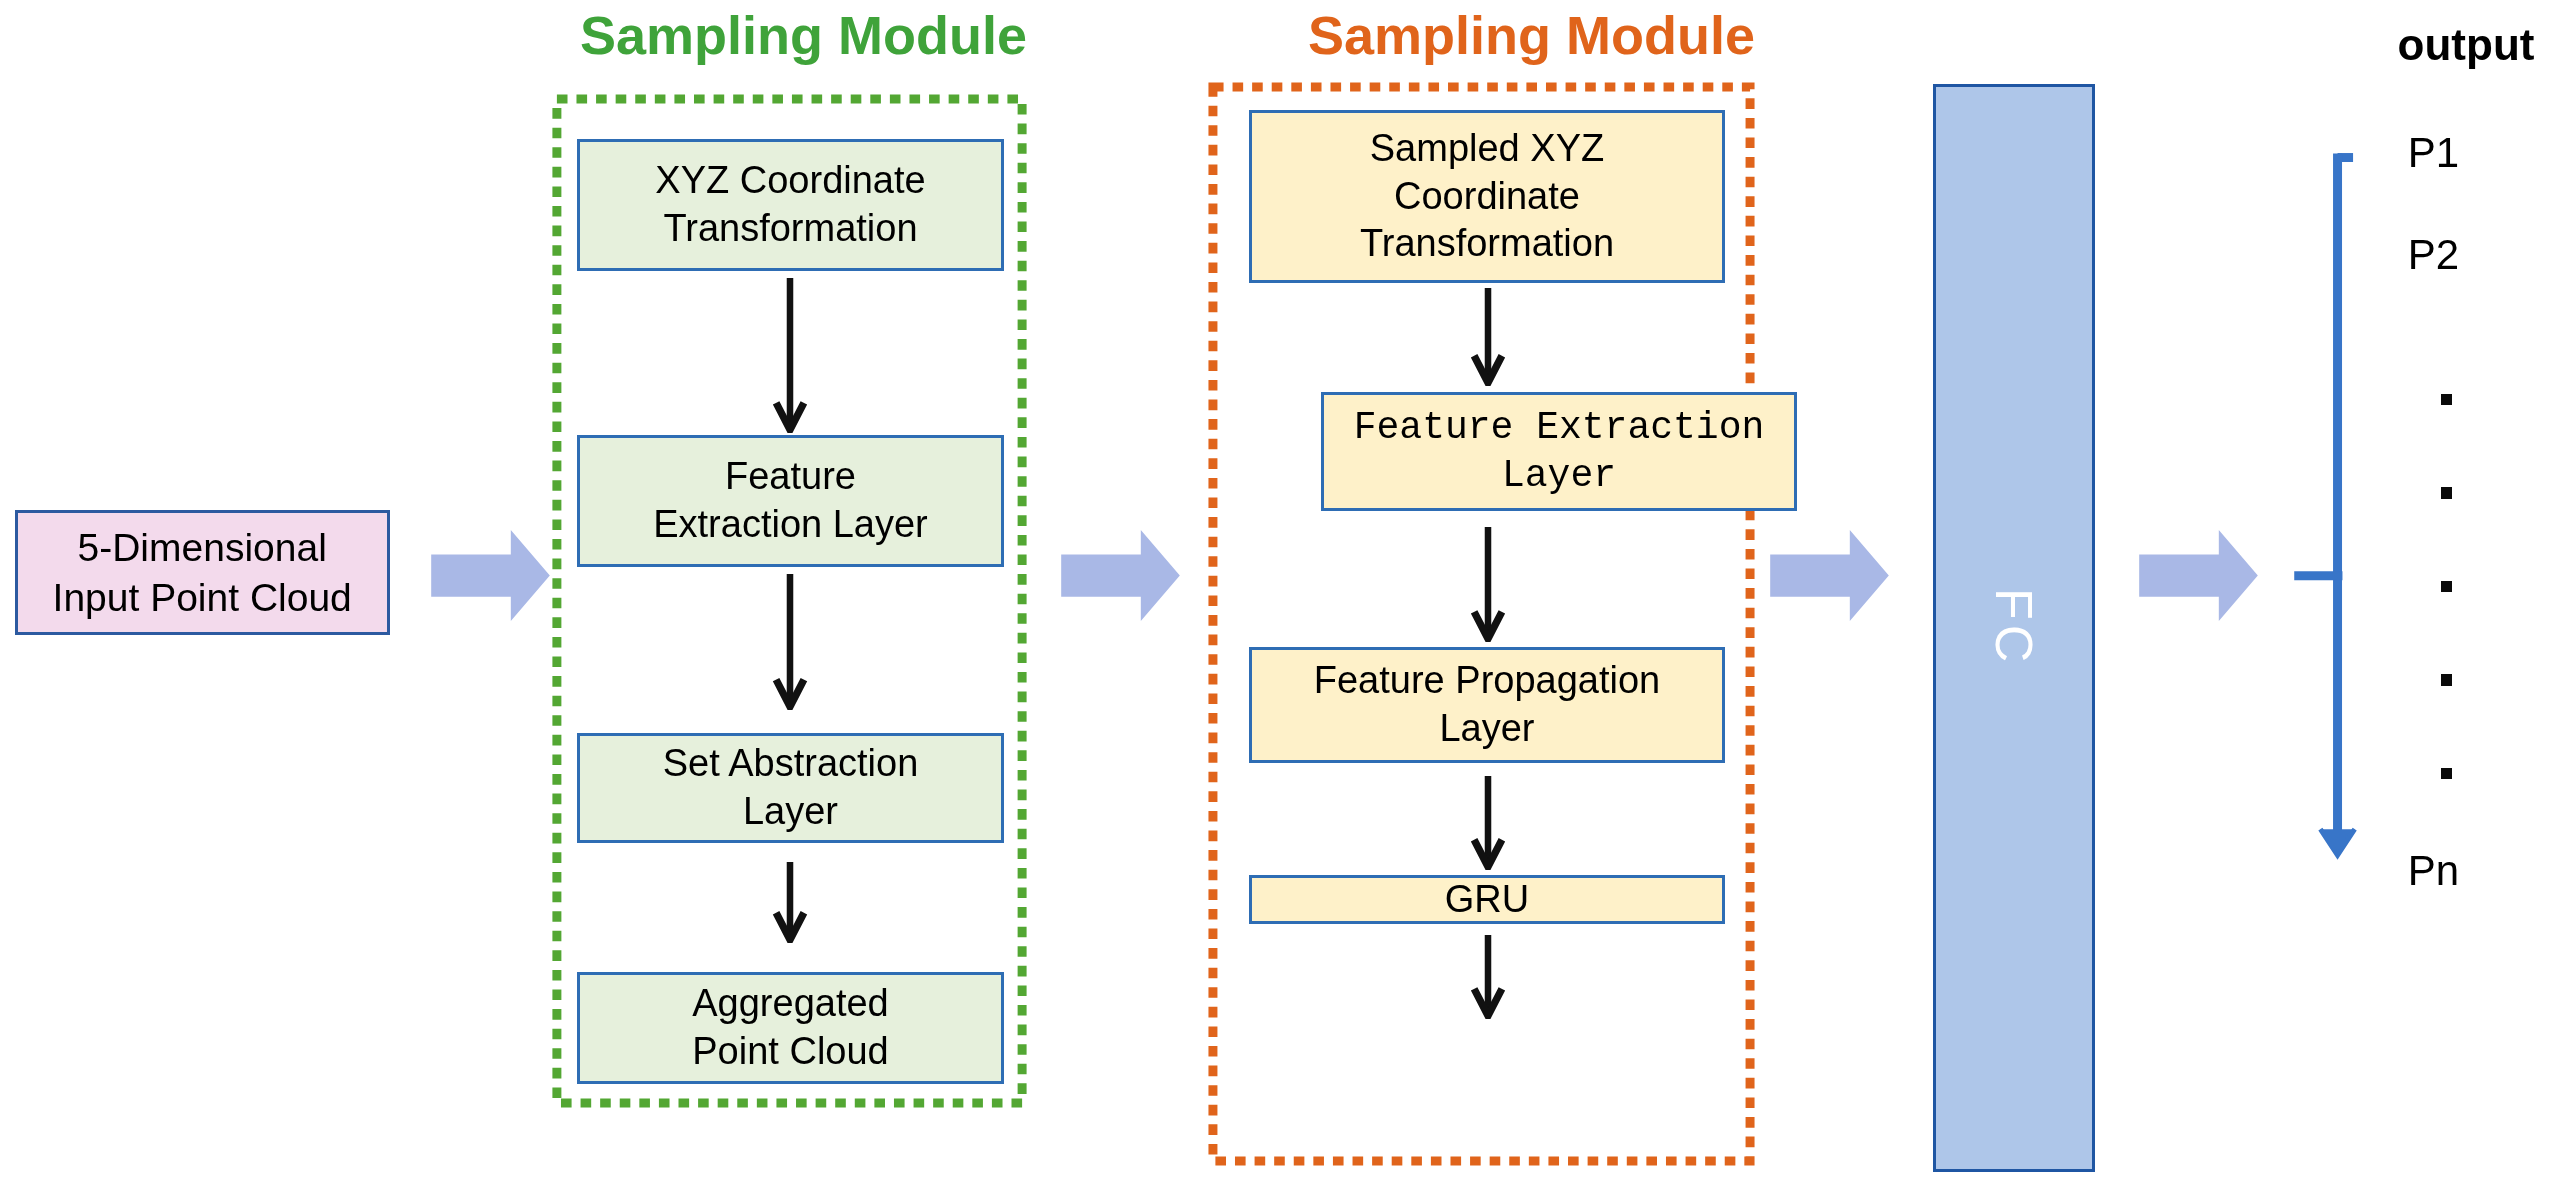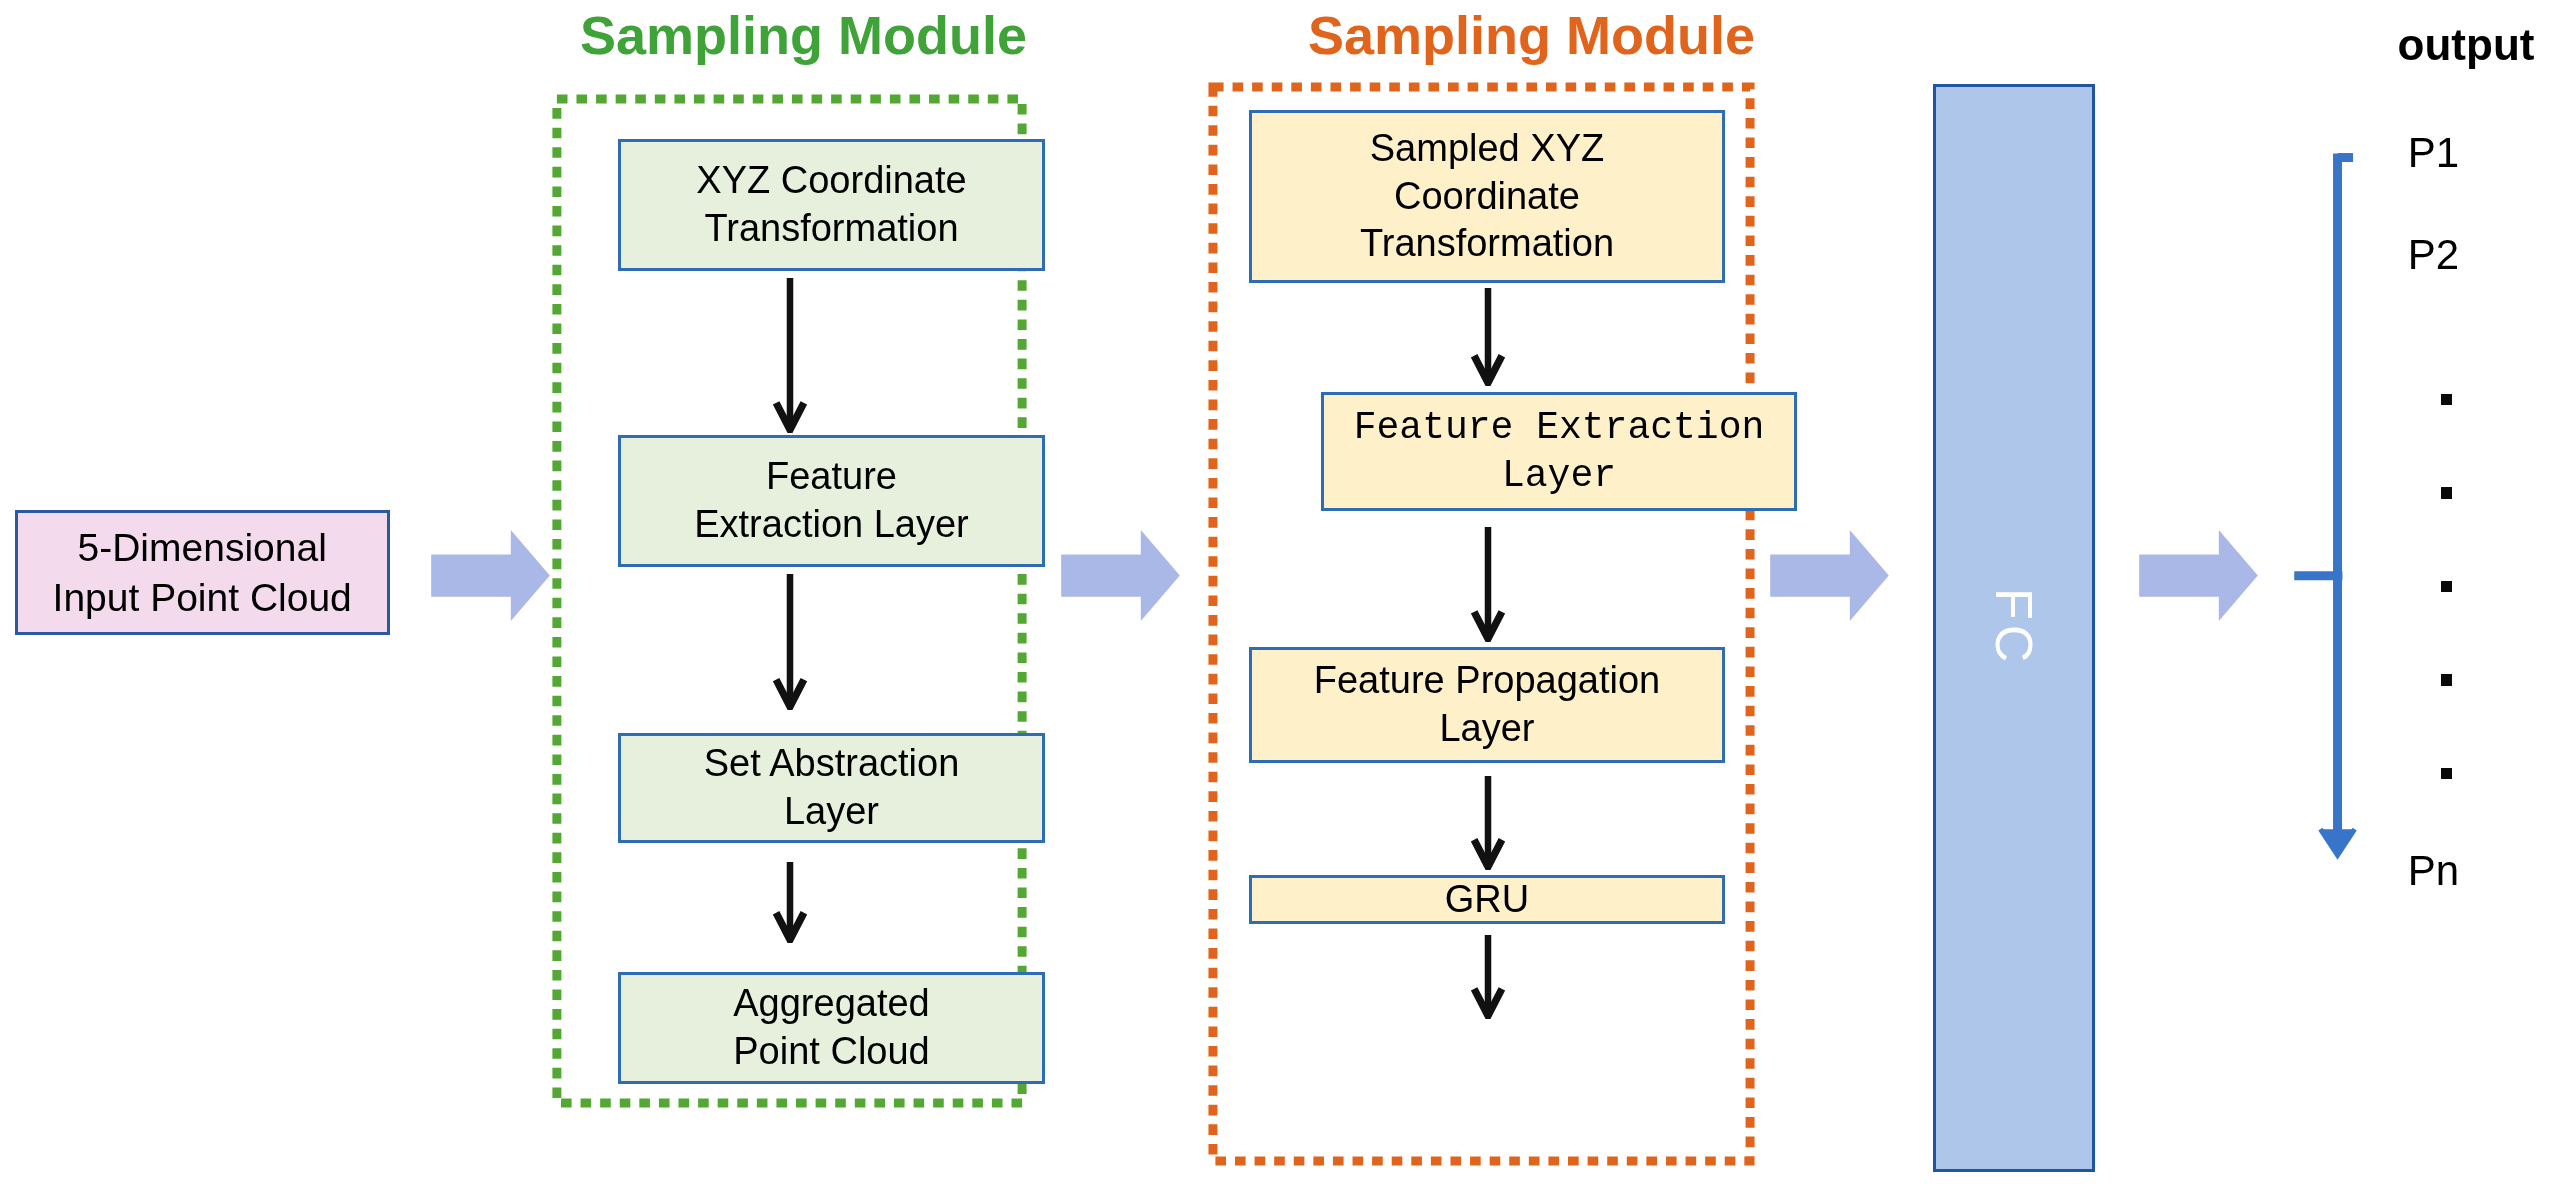--- a/index.html
+++ b/index.html
@@ -23,21 +23,21 @@
 
   .module-title{position:absolute;font-size:54px;font-weight:bold;text-align:right;line-height:1.05;}
   .module-title.green{color:var(--green-accent);}
   .module-title.orange{color:var(--orange-accent);}
 
   .dotted-frame{position:absolute;}
 
   .flow-box{position:absolute;box-sizing:border-box;border:3.3px solid var(--box-border);
             display:flex;align-items:center;justify-content:center;text-align:center;
             font-size:38px;line-height:1.26;color:var(--text-black);white-space:pre-line;}
-  .flow-box.green{background:var(--green-fill);margin-left:41px;}
+  .flow-box.green{background:var(--green-fill);}
   .flow-box.yellow{background:var(--yellow-fill);}
 
   .input-box{position:absolute;box-sizing:border-box;border:3.3px solid var(--pink-border);
              background:var(--pink-fill);display:flex;align-items:center;justify-content:center;
              text-align:center;font-size:39px;line-height:1.28;color:var(--text-black);white-space:pre-line;}
 
   .fc-box{position:absolute;box-sizing:border-box;border:3.3px solid var(--fc-border);
           background:var(--fc-fill);display:flex;align-items:center;justify-content:center;}
   .fc-label{writing-mode:vertical-rl;font-size:52px;color:#ffffff;letter-spacing:4.9px;}
 

